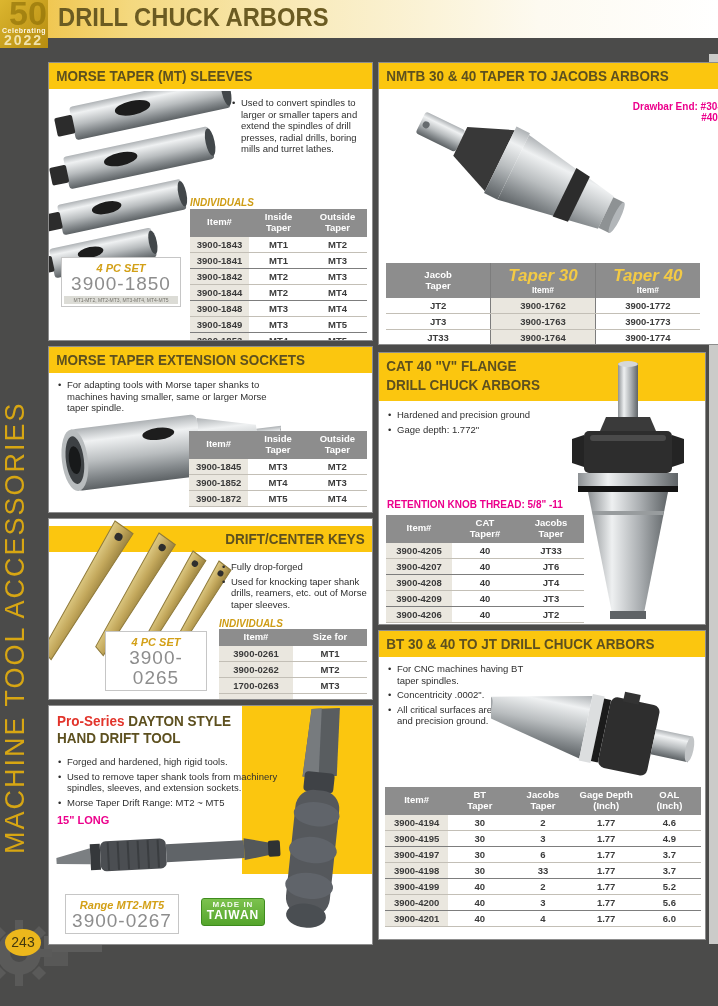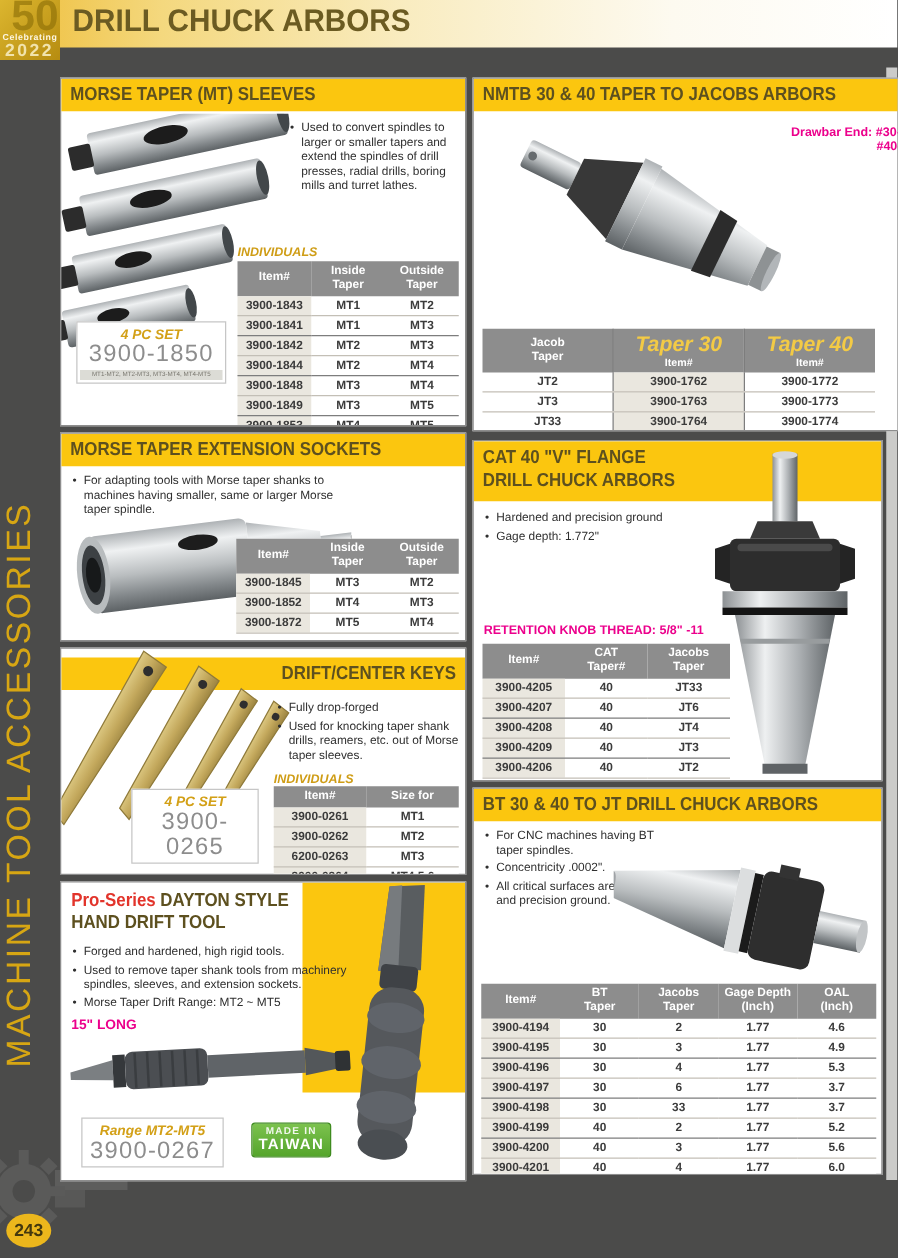--- a/index.html
+++ b/index.html
@@ -18,22 +18,22 @@
   .logo .year  { position:absolute; left:4px; bottom:0px; font-size:14px; font-weight:bold; color:#f1e3ac; letter-spacing:2px; }
 
   
   .page-edge { position:absolute; right:0; top:54px; width:9px; height:890px; background:#cbcbc9; }
   .gear-step1 { position:absolute; left:44px; top:936px; width:58px; height:16px; background:#5d5d5c; }
   .gear-step2 { position:absolute; left:44px; top:952px; width:24px; height:14px; background:#585857; }
   .gear { position:absolute; left:-16px; top:918px; z-index:1; }
   .sidebar-label { position:absolute; left:0; top:330px; width:44px; height:595px;
                    writing-mode:vertical-rl; transform:rotate(180deg); text-align:center;
                    color:#d7a613; font-size:27px; letter-spacing:2px; z-index:2; }
-  .page-num { position:absolute; left:5px; top:971px; width:36px; height:27px; background:#ecb71c;
-              border-radius:50%; color:#44390e; font-weight:bold; font-size:14px; line-height:27px;
+  .page-num { position:absolute; left:5px; top:929px; width:36px; height:27px; background:#ecb71c;
+              border-radius:50%; color:#44390e; font-weight:normal; font-size:14px; line-height:27px;
               text-align:center; z-index:5; }
 
   
   .panel { position:absolute; background:#fff; border:1px solid #8d8d8d; overflow:hidden; }
   .p-mt     { left:48px;  top:62px;  width:325px; height:279px; }
   .p-ext    { left:48px;  top:346px; width:325px; height:167px; }
   .p-drift  { left:48px;  top:518px; width:325px; height:182px; }
   .p-dayton { left:48px;  top:705px; width:325px; height:240px; }
   .p-nmtb   { left:378px; top:62px;  width:392px; height:283px; }
   .p-cat    { left:378px; top:352px; width:328px; height:273px; }
@@ -367,21 +367,21 @@
       <tbody>
         <tr>
           <td class="item-col">3900-0261</td>
           <td>MT1</td>
         </tr>
         <tr>
           <td class="item-col">3900-0262</td>
           <td>MT2</td>
         </tr>
         <tr>
-          <td class="item-col">6200-0263</td>
+          <td class="item-col">1700-0263</td>
           <td>MT3</td>
         </tr>
         <tr>
           <td class="item-col">3900-0264</td>
           <td>MT4,5,6</td>
         </tr>
       </tbody>
     </table>
   <div class="set-box" style="left:56px;top:112px;width:102px">
     <span class="set-label">4 PC SET</span>
@@ -495,27 +495,20 @@
           <td>2</td>
           <td>1.77</td>
           <td>4.6</td>
         </tr>
         <tr>
           <td class="item-col">3900-4195</td>
           <td>30</td>
           <td>3</td>
           <td>1.77</td>
           <td>4.9</td>
-        </tr>
-        <tr>
-          <td class="item-col">3900-4196</td>
-          <td>30</td>
-          <td>4</td>
-          <td>1.77</td>
-          <td>5.3</td>
         </tr>
         <tr>
           <td class="item-col">3900-4197</td>
           <td>30</td>
           <td>6</td>
           <td>1.77</td>
           <td>3.7</td>
         </tr>
         <tr>
           <td class="item-col">3900-4198</td>

